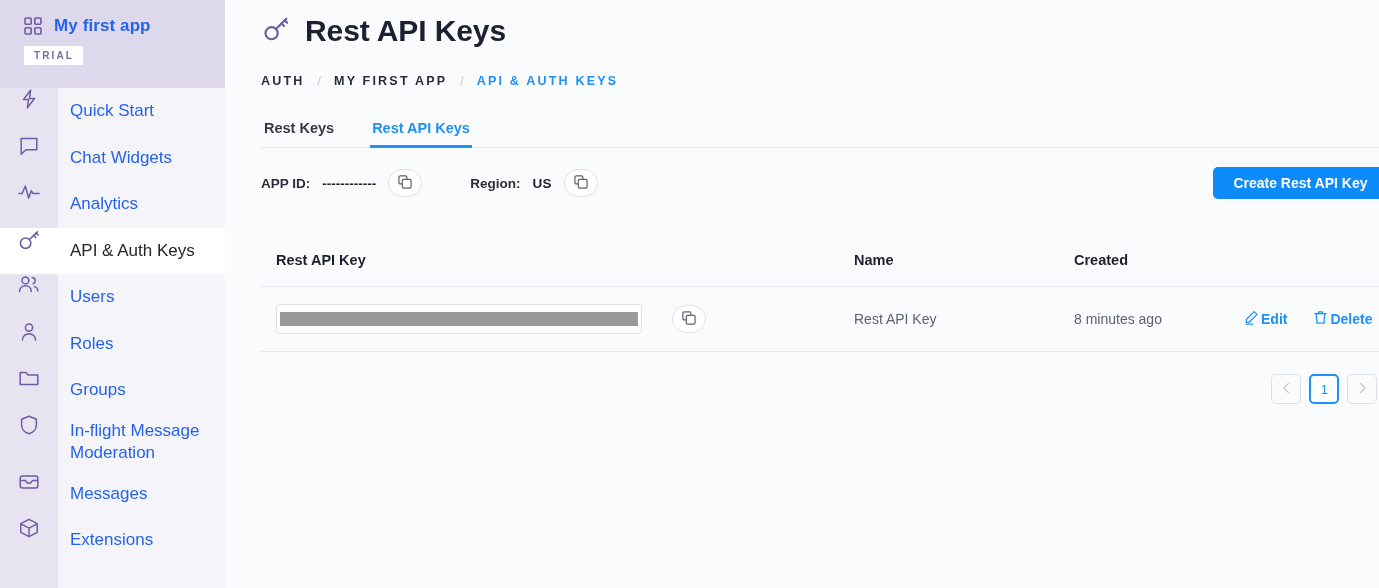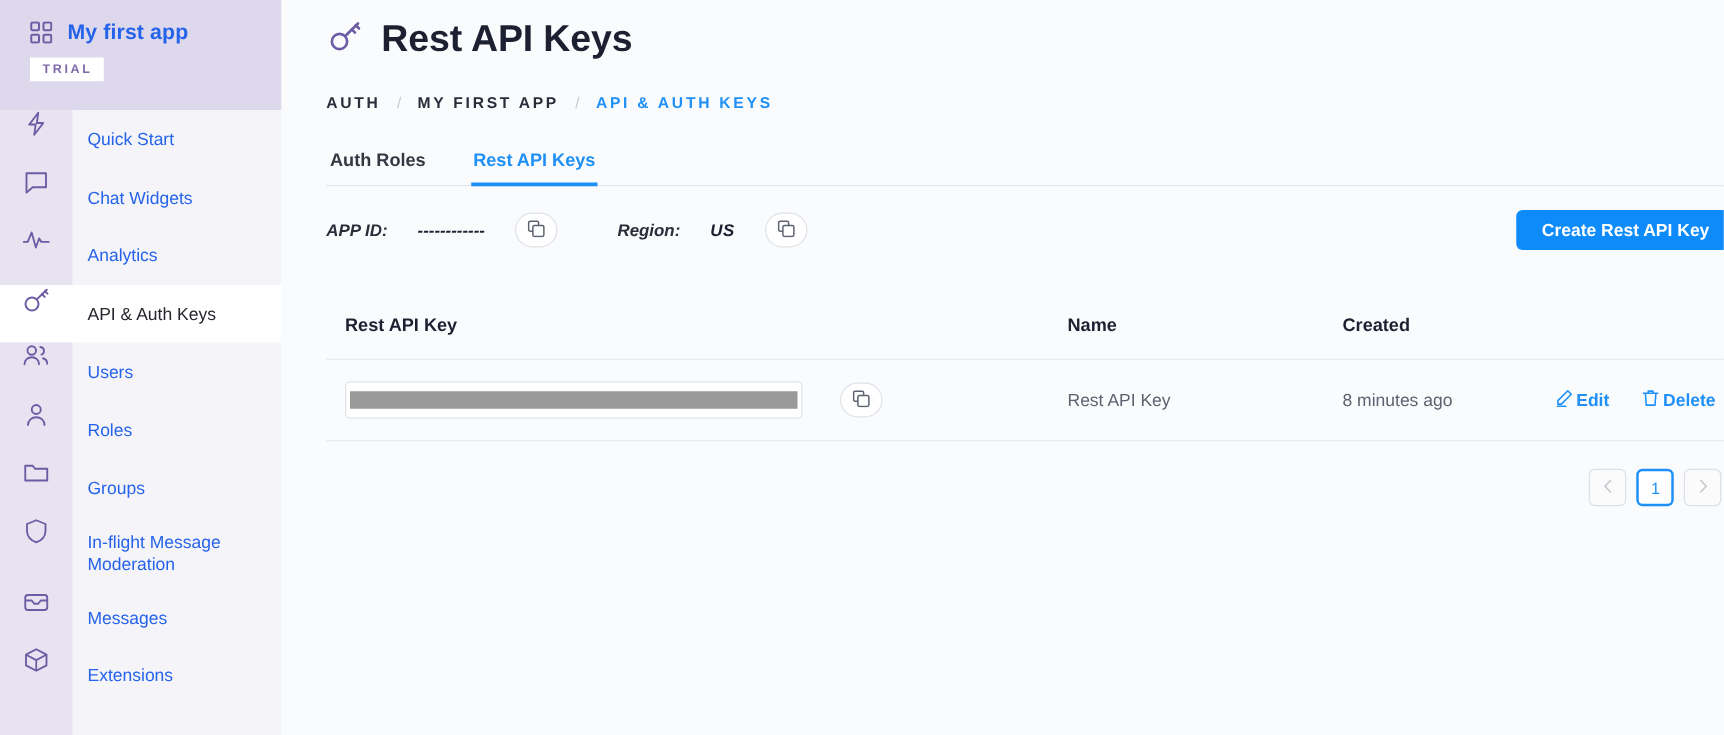--- a/index.html
+++ b/index.html
@@ -49,21 +49,21 @@
   }
   .nav-item.active { background: #ffffff; }
   .nav-item.active .nav-ico-cell { background: #ffffff; }
   .nav-ico-cell {
     flex: 0 0 58px; height: 100%;
     display: flex; align-items: center; justify-content: center;
     align-self: stretch;
   }
   .nav-ico-cell svg { display: block; }
   .nav-label {
-    font-size: 14px; color: #2563eb;
+    font-size: 17px; color: #2563eb;
     padding: 6px 12px 6px 12px; line-height: 1.32;
   }
   .nav-item.active .nav-label { color: #24262d; font-weight: 400; }
   .nav-item.tall { min-height: 57px; }
 
   
   .main {
     flex: 1 1 auto; height: 588px;
     background: #fafbfd;
     padding: 0 0 0 0;
@@ -95,21 +95,21 @@
     font-size: 14.5px; font-weight: 700; color: #343842;
     padding: 0 2px 9px 2px; cursor: pointer;
     border-bottom: 3px solid transparent; margin-bottom: -1px;
   }
   .tab.active { color: #1e90f7; border-bottom-color: #1e90f7; }
 
   .meta-row {
     margin-top: 19px;
     display: flex; align-items: center; height: 32px;
   }
-  .meta-group { display: flex; align-items: center; gap: 24px; font-style: italic; }
+  .meta-group { display: flex; align-items: center; gap: 12px; }
   .meta-group + .meta-group { margin-left: 48px; }
   .meta-label { font-size: 13.5px; font-weight: 700; color: #2a2e3a; }
   .meta-value { font-size: 13.5px; font-weight: 700; color: #1c2030; letter-spacing: .4px; }
   .meta-value.redacted { letter-spacing: 0px; font-weight: 700; }
   .copy-btn {
     width: 34px; height: 28px; border-radius: 14px;
     border: 1px solid #dfe2e8; background: #fff;
     display: flex; align-items: center; justify-content: center;
     cursor: pointer;
   }
@@ -318,21 +318,21 @@
 
       <div class="breadcrumb">
         <span class="crumb">AUTH</span>
         <span class="crumb-sep">/</span>
         <span class="crumb">MY FIRST APP</span>
         <span class="crumb-sep">/</span>
         <span class="crumb current">API &amp; AUTH KEYS</span>
       </div>
 
       <div class="tabs">
-        <div class="tab">Auth Roles</div>
+        <div class="tab">Rest Keys</div>
         <div class="tab active">Rest API Keys</div>
       </div>
 
       <div class="meta-row">
         <div class="meta-group">
           <span class="meta-label">APP ID:</span>
           <span class="meta-value redacted">------------</span>
           <button class="copy-btn">
             <span>
               <svg width="14" height="14" viewBox="0 0 14 14" fill="none">

